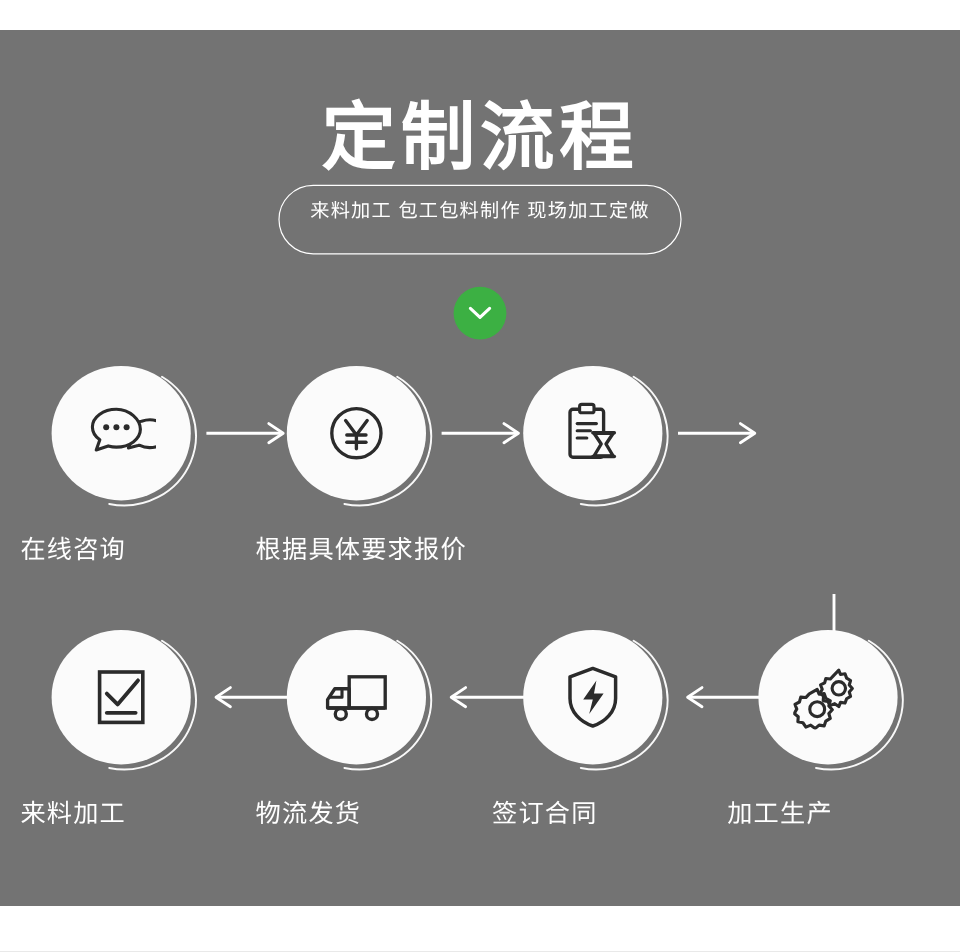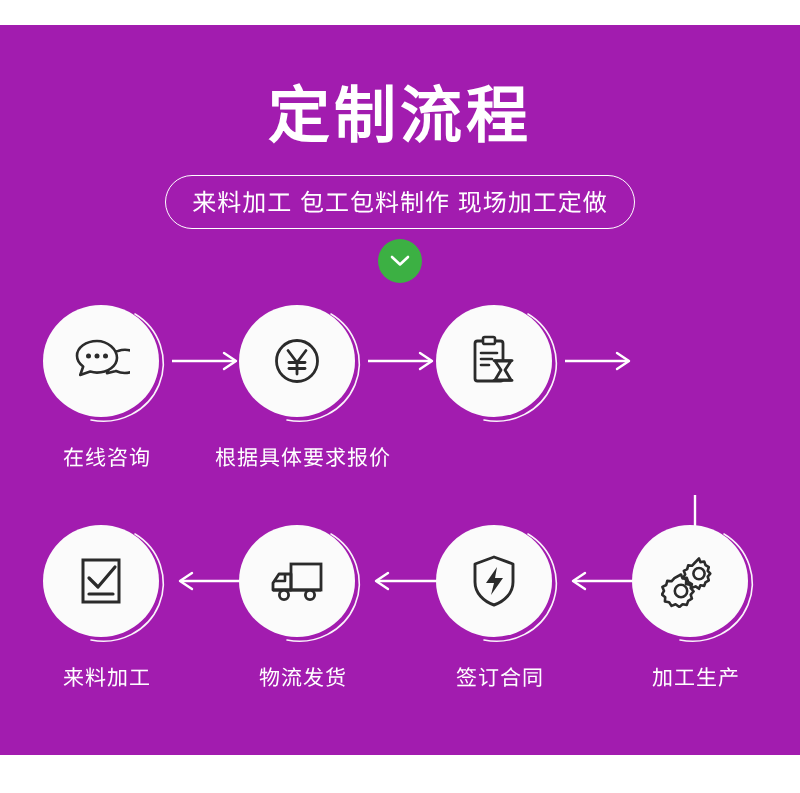--- a/index.html
+++ b/index.html
@@ -12,21 +12,21 @@
     font-family: "Liberation Sans", "DejaVu Sans", sans-serif;
     overflow: hidden;
   }
 
   #banner {
     position: absolute;
     left: 0;
     top: 25px;
     width: 800px;
     height: 730px;
-    background: #a21caf;
+    background: #737373;
     overflow: hidden;
   }
 
   
   #header {
     position: absolute;
     left: 0;
     top: 0;
     width: 800px;
     text-align: center;
@@ -37,26 +37,26 @@
     color: #ffffff;
     font-size: 62px;
     font-weight: bold;
     letter-spacing: 4px;
     line-height: 1.05;
     white-space: nowrap;
   }
 
   #subtitle-pill {
     display: inline-block;
-    margin-top: 27px;
-    padding: 7px 26px 10px 26px;
+    margin-top: 6px;
+    padding: 7px 26px 25px 26px;
     border: 1.6px solid #ffffff;
     border-radius: 40px;
     color: #ffffff;
-    font-size: 24px;
+    font-size: 16px;
     letter-spacing: 1px;
     white-space: nowrap;
   }
 
   
   #chevron-badge {
     position: absolute;
     left: 378px;
     top: 214px;
     width: 44px;
@@ -75,21 +75,21 @@
     left: 0;
     width: 800px;
     height: 190px;
   }
   #row-1 { top: 280px; }
   #row-2 { top: 500px; }
 
   .step {
     position: absolute;
     width: 180px;
-    text-align: center;
+    text-align: left;
   }
   .step.c0 { left: 17px; }
   .step.c1 { left: 213px; }
   .step.c2 { left: 410px; }
   .step.c3 { left: 606px; }
 
   .disc-wrap {
     position: relative;
     width: 128px;
     height: 122px;

